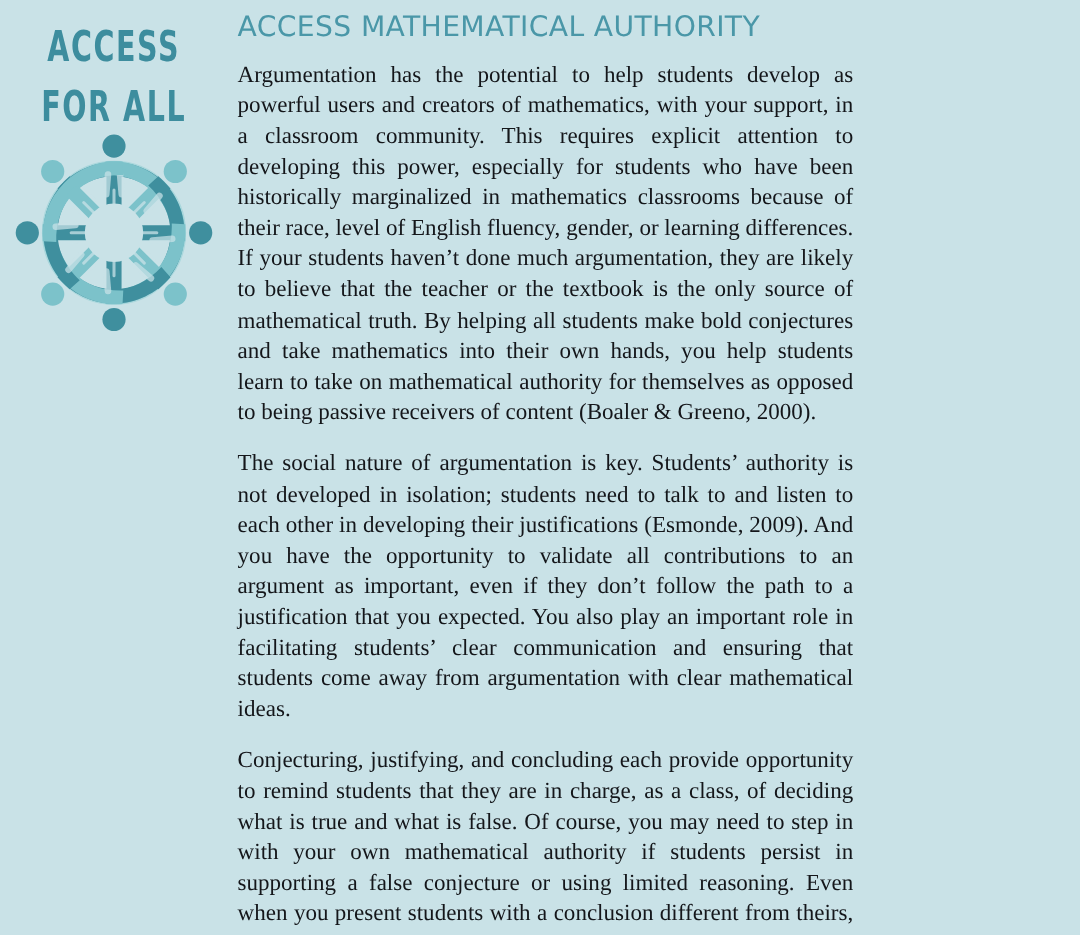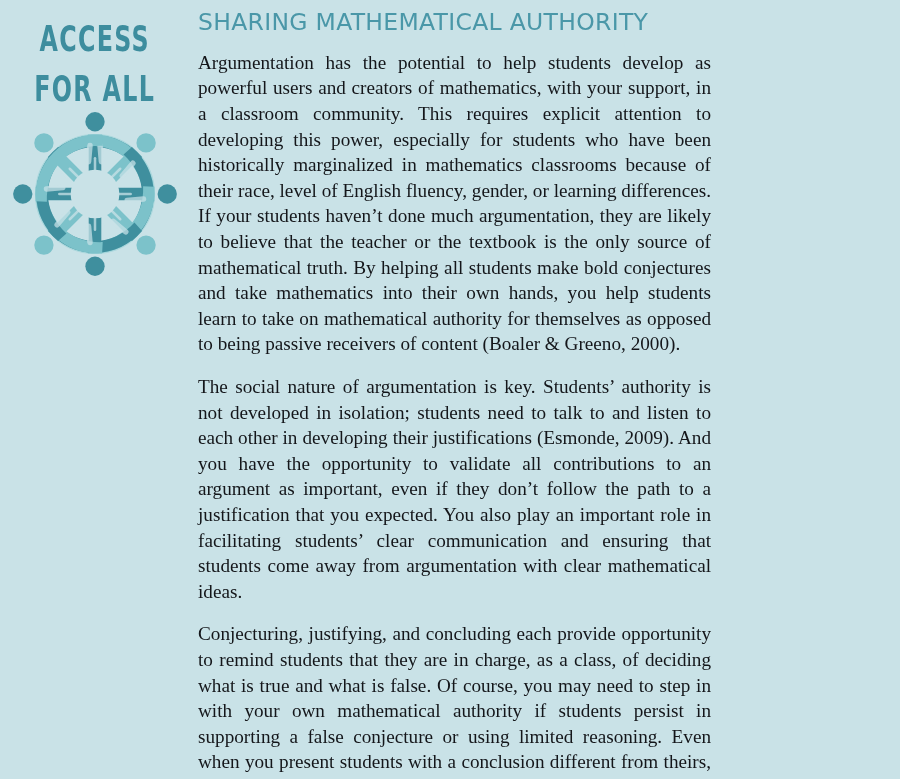--- a/index.html
+++ b/index.html
@@ -159,21 +159,21 @@
             </g>
         </g>
 
         <circle cx="100" cy="100" r="29" fill="#c9e2e7"></circle>
       </svg>
     </div>
 
   </aside>
 
   <main class="content">
-    <h1 class="section-title">SHARING MATHEMATICAL AUTHORITY</h1>
+    <h1 class="section-title">ACCESS MATHEMATICAL AUTHORITY</h1>
 
     <div class="body-copy" id="body-copy">
         <p><span>Argumentation has the potential to help students develop as powerful users and creators of mathematics, with your support, in a classroom community. This requires explicit attention to developing this power, especially for students who have been historically marginalized in mathematics classrooms because of their race, level of English fluency, gender, or learning differences. If your students haven’t done much argumentation, they are likely to believe that the teacher or the textbook is the only source of mathematical truth. By helping all students make bold conjectures and take mathematics into their own hands, you help students learn to take on mathematical authority for themselves as opposed to being passive receivers of content (Boaler &amp; Greeno, 2000).</span></p>
         <p><span>The social nature of argumentation is key. Students’ authority is not developed in isolation; students need to talk to and listen to each other in developing their justifications (Esmonde, 2009). And you have the opportunity to validate all contributions to an argument as important, even if they don’t follow the path to a justification that you expected. You also play an important role in facilitating students’ clear communication and ensuring that students come away from argumentation with clear mathematical ideas.</span></p>
         <p><span>Conjecturing, justifying, and concluding each provide opportunity to remind students that they are in charge, as a class, of deciding what is true and what is false. Of course, you may need to step in with your own mathematical authority if students persist in supporting a false conjecture or using limited reasoning. Even when you present students with a conclusion different from theirs, you can recognize the authority of the class as a community of mathematicians interacting with the even larger group of mathematicians—that you as the teacher represent—making explicit connections between their thinking and that of mathematicians (Stinson, Jett, &amp; Williams, 2013).</span></p>
         <p><span>This shift in mathematical authority can help students develop positive identities as mathematics learners. A good resource on equity-based practices to encourage positive mathematical identities is </span></p>
       </div>
   </main>
 
 </div>

